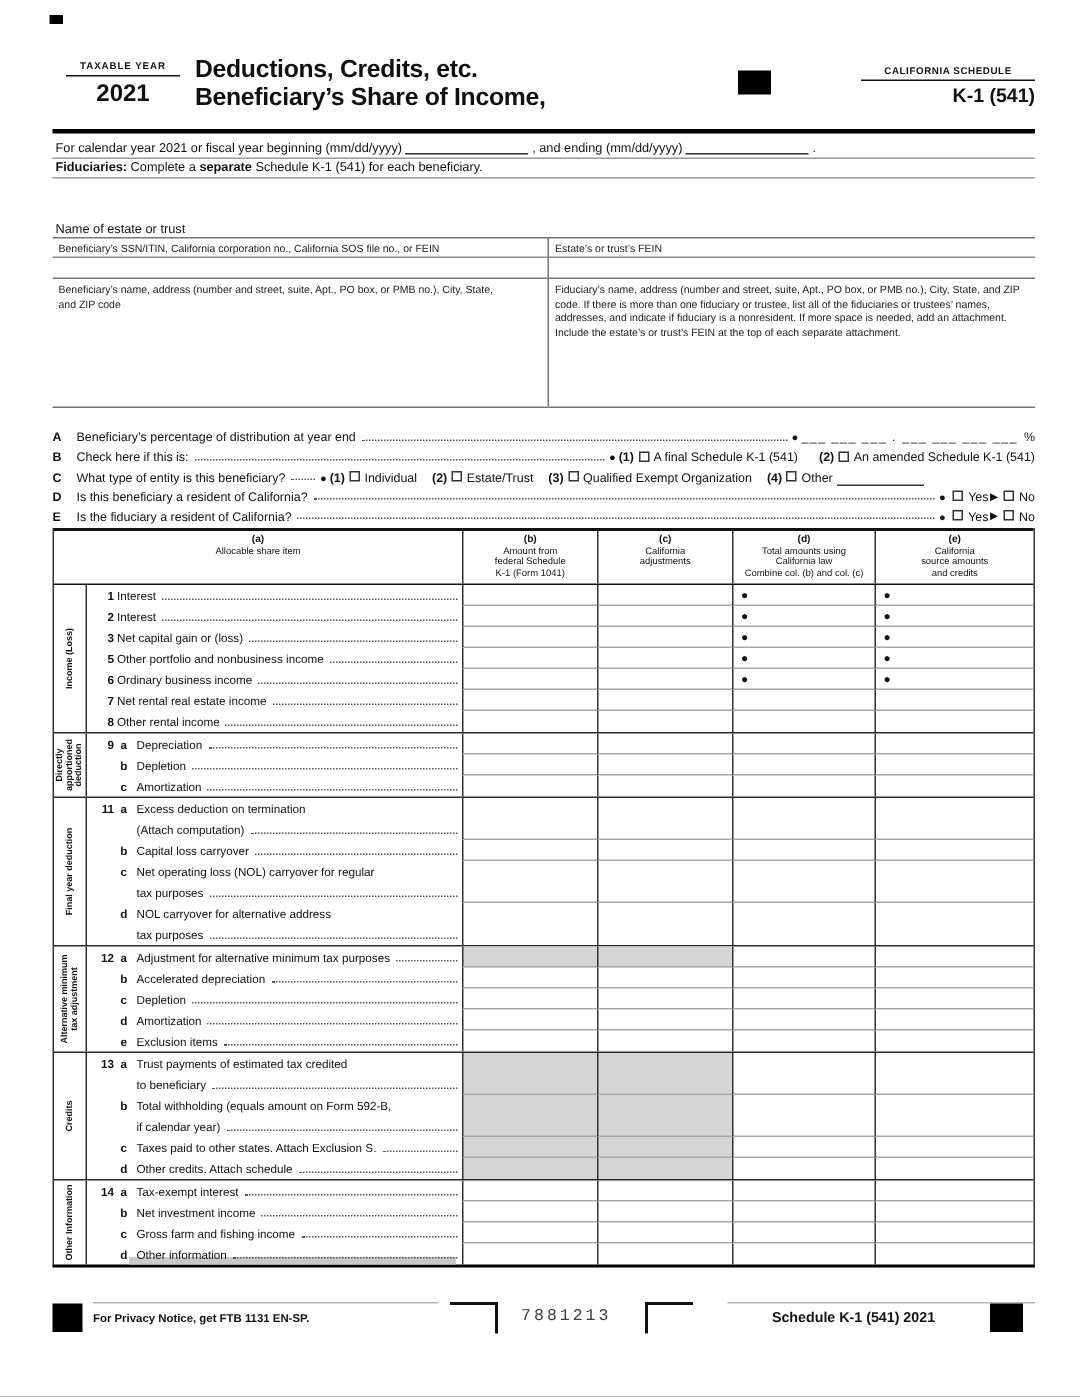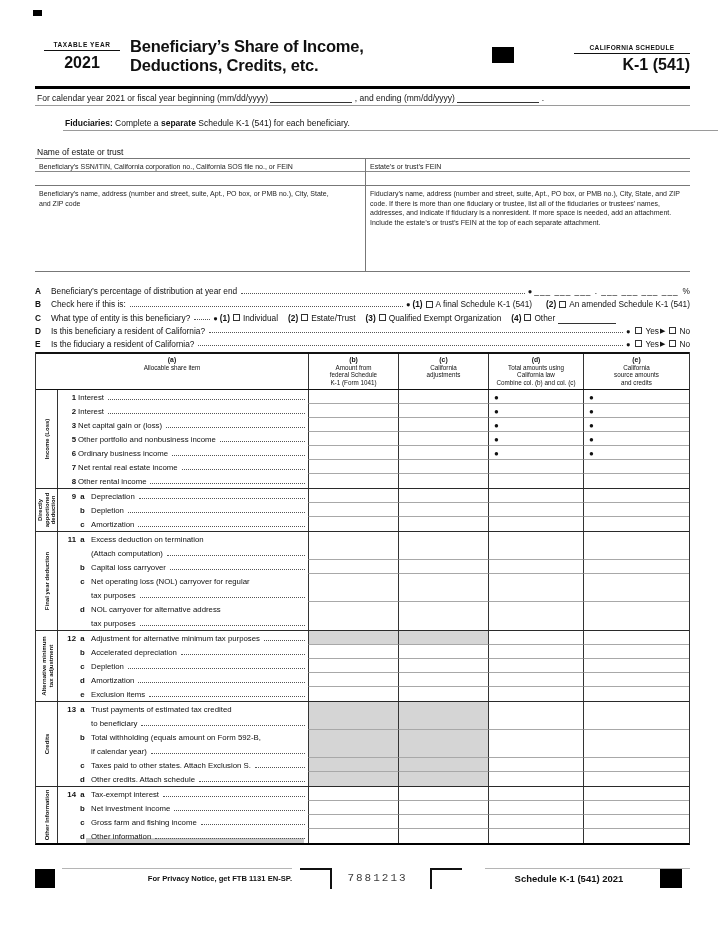--- a/index.html
+++ b/index.html
@@ -11,21 +11,21 @@
   .abs { position:absolute; }
 
   
   .regsq { position:absolute; background:#000; }
 
   
   #taxyear-label { left:44px; top:41px; width:76px; text-align:center; font-size:6.5px; font-weight:bold; letter-spacing:.6px; border-bottom:1.5px solid #111; padding-bottom:2px; }
   #taxyear-value { left:44px; top:54px; width:76px; text-align:center; font-size:16px; font-weight:bold; }
   #form-title { left:130px; top:37px; font-size:16.5px; font-weight:bold; line-height:19px; letter-spacing:-.2px; }
   #ca-schedule { right:30px; top:44px; width:116px; text-align:center; font-size:6.5px; font-weight:bold; letter-spacing:.4px; border-bottom:1px solid #111; padding-bottom:2px; }
-  #schedule-number { right:30px; top:56px; width:116px; text-align:right; font-size:16px; font-weight:bold; }
+  #schedule-number { right:30px; top:56px; width:116px; text-align:right; font-size:13px; font-weight:bold; }
   #header-rule { left:35px; top:86px; width:655px; border-top:3px solid #000; }
 
   
   .intro-line { left:35px; width:655px; font-size:8.5px; border-bottom:1px solid #9a9a9a; padding:2px 0 2px 2px; }
   .blank-line { display:inline-block; border-bottom:1px solid #333; height:9px; vertical-align:bottom; }
   b.inl { font-weight:bold; }
 
   
   .info-cell { position:absolute; font-size:7px; line-height:9.5px; color:#222; padding:2px 4px; }
   .ibord { position:absolute; background:#777; }
@@ -71,54 +71,54 @@
   .t-line2 { padding-left:29px; }
   .gray-tail { background-image:linear-gradient(#c9c9c9,#c9c9c9); background-size:218px 5px; background-repeat:no-repeat; background-position:28px bottom; }
   .amt { flex:none; border-left:1px solid #333; border-bottom:1px solid #a8a8a8; position:relative; }
   .t-row:last-child .amt { border-bottom:none; }
   .col-b { width:90px; } .col-c { width:90px; } .col-d { width:95px; } .col-e { flex:1; }
   .amt.gray { background:#d5d5d5; }
   .cell-dot::before { content:"●"; font-size:8px; position:absolute; left:5px; top:50%; transform:translateY(-50%); }
 
   
   #privacy-rule { left:62px; top:868px; width:230px; border-top:1.5px solid #b5b5b5; }
-  #privacy-text { left:62px; top:874px; width:230px; text-align:right; font-size:7.6px; font-weight:bold; }
+  #privacy-text { left:62px; top:874px; width:230px; text-align:left; font-size:7.6px; font-weight:bold; }
   .corner { position:absolute; width:32px; height:21px; }
   #corner-left { left:300px; top:868px; border-top:2.5px solid #111; border-right:2.5px solid #111; }
   #corner-right { left:430px; top:868px; border-top:2.5px solid #111; border-left:2.5px solid #111; }
   #scanline { left:325px; top:872px; width:105px; text-align:center; font-family:"Liberation Mono", monospace; font-size:11px; letter-spacing:2px; color:#3c3c3c; }
   #schedule-rule { left:485px; top:868px; width:205px; border-top:1.5px solid #b5b5b5; }
   #footer-schedule { left:485px; top:873px; width:168px; text-align:center; font-size:9.5px; font-weight:bold; }
 </style>
 </head>
 <body>
 
 <div id="page">
 
   <div class="regsq" style="left:33px; top:10px; width:9px; height:6px;"></div>
 
   <div class="abs" id="taxyear-label">TAXABLE YEAR</div>
   <div class="abs" id="taxyear-value">2021</div>
   <div class="abs" id="form-title">
+    <div>Deductions, Credits, etc.</div>
     <div>Beneficiary’s Share of Income,</div>
-    <div>Deductions, Credits, etc.</div>
   </div>
   <div class="regsq" style="left:492px; top:47px; width:22px; height:16px;"></div>
   <div class="abs" id="ca-schedule">CALIFORNIA SCHEDULE</div>
   <div class="abs" id="schedule-number">K-1 (541)</div>
   <div class="abs" id="header-rule"></div>
 
   <div class="abs intro-line" style="top:91px;">
     <span>For calendar year 2021 or fiscal year beginning (mm/dd/yyyy)</span>
     <span class="blank-line" style="width:82px;"></span>
     <span>, and ending (mm/dd/yyyy)</span>
     <span class="blank-line" style="width:82px;"></span>
     <span>.</span>
   </div>
-  <div class="abs intro-line" style="top:116px;margin-left:28px;">
+  <div class="abs intro-line" style="top:104px;">
     <b class="inl">Fiduciaries:</b><span> Complete a </span><b class="inl">separate</b><span> Schedule K-1 (541) for each beneficiary.</span>
   </div>
   <div class="abs intro-line" style="top:145px; height:27px; border-bottom:1px solid #888;">
     <span>Name of estate or trust</span>
   </div>
 
   <div class="ibord" style="left:35px; top:158px; width:655px; height:1px;"></div>
   <div class="ibord" style="left:35px; top:185px; width:655px; height:1px;"></div>
   <div class="ibord" style="left:35px; top:271px; width:655px; height:1px;"></div>
   <div class="ibord" style="left:365px; top:158px; width:1px; height:113px;"></div>

